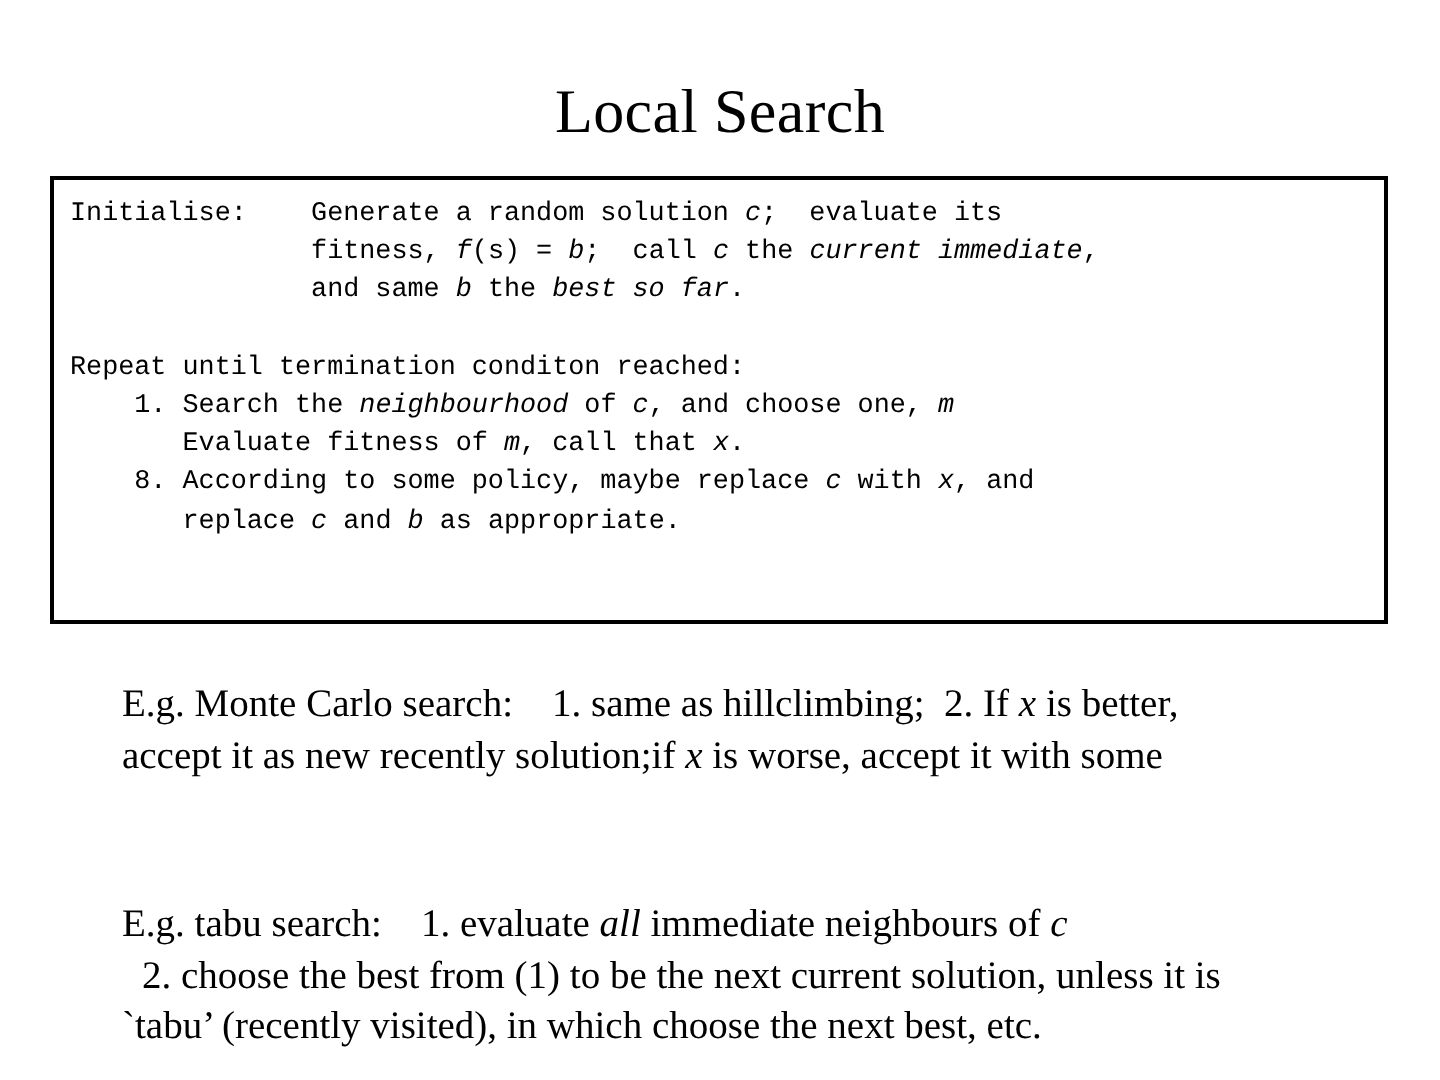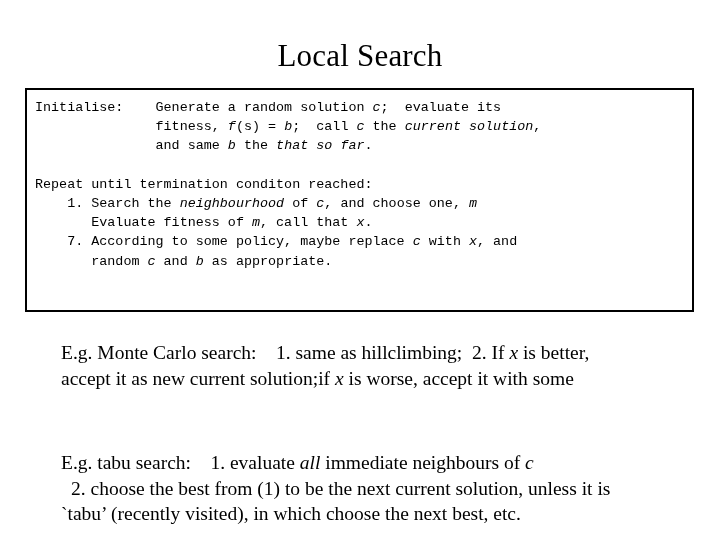--- a/index.html
+++ b/index.html
@@ -96,28 +96,28 @@
 </head>
 <body style="background: rgb(255, 255, 255); color: rgb(0, 0, 0);">
 
 <div id="slide">
 
   <div class="title">Local Search</div>
 
   <div class="codebox" style="border-color: rgb(0, 0, 0);">
     <div class="codebox-inner">
         <div class="code-line"><span>Initialise:    Generate a random solution </span><span class="it">c</span><span>;  evaluate its</span></div>
-        <div class="code-line"><span>               fitness, </span><span class="it">f</span><span>(s) = </span><span class="it">b</span><span>;  call </span><span class="it">c</span><span> the </span><span class="it">current solution</span><span>,</span></div>
-        <div class="code-line"><span>               and same </span><span class="it">b</span><span> the </span><span class="it">that so far</span><span>.</span></div>
+        <div class="code-line"><span>               fitness, </span><span class="it">f</span><span>(s) = </span><span class="it">b</span><span>;  call </span><span class="it">c</span><span> the </span><span class="it">current immediate</span><span>,</span></div>
+        <div class="code-line"><span>               and same </span><span class="it">b</span><span> the </span><span class="it">best so far</span><span>.</span></div>
         <div class="code-line"><span> </span></div>
         <div class="code-line"><span>Repeat until termination conditon reached:</span></div>
         <div class="code-line"><span>    1. Search the </span><span class="it">neighbourhood</span><span> of </span><span class="it">c</span><span>, and choose one, </span><span class="it">m</span></div>
         <div class="code-line"><span>       Evaluate fitness of </span><span class="it">m</span><span>, call that </span><span class="it">x</span><span>.</span></div>
-        <div class="code-line"><span>    7. According to some policy, maybe replace </span><span class="it">c</span><span> with </span><span class="it">x</span><span>, and</span></div>
-        <div class="code-line"><span>       random </span><span class="it">c</span><span> and </span><span class="it">b</span><span> as appropriate.</span></div>
+        <div class="code-line"><span>    8. According to some policy, maybe replace </span><span class="it">c</span><span> with </span><span class="it">x</span><span>, and</span></div>
+        <div class="code-line"><span>       replace </span><span class="it">c</span><span> and </span><span class="it">b</span><span> as appropriate.</span></div>
       </div>
   </div>
 
-  <div class="para para-mc"><div class="pline"><span>E.g. Monte Carlo search:    1. same as hillclimbing;  2. If </span><span class="it">x</span><span> is better,</span></div><div class="pline"><span>accept it as new current solution;if </span><span class="it">x</span><span> is worse, accept it with some</span></div></div>
+  <div class="para para-mc"><div class="pline"><span>E.g. Monte Carlo search:    1. same as hillclimbing;  2. If </span><span class="it">x</span><span> is better,</span></div><div class="pline"><span>accept it as new recently solution;if </span><span class="it">x</span><span> is worse, accept it with some</span></div></div>
 
   <div class="para para-tabu"><div class="pline"><span>E.g. tabu search:    1. evaluate </span><span class="it">all</span><span> immediate neighbours of </span><span class="it">c</span></div><div class="pline pline-indent"><span>2. choose the best from (1) to be the next current solution, unless it is</span></div><div class="pline"><span>`tabu’ (recently visited), in which choose the next best, etc.</span></div></div>
 
 </div>
 
 </body></html>

